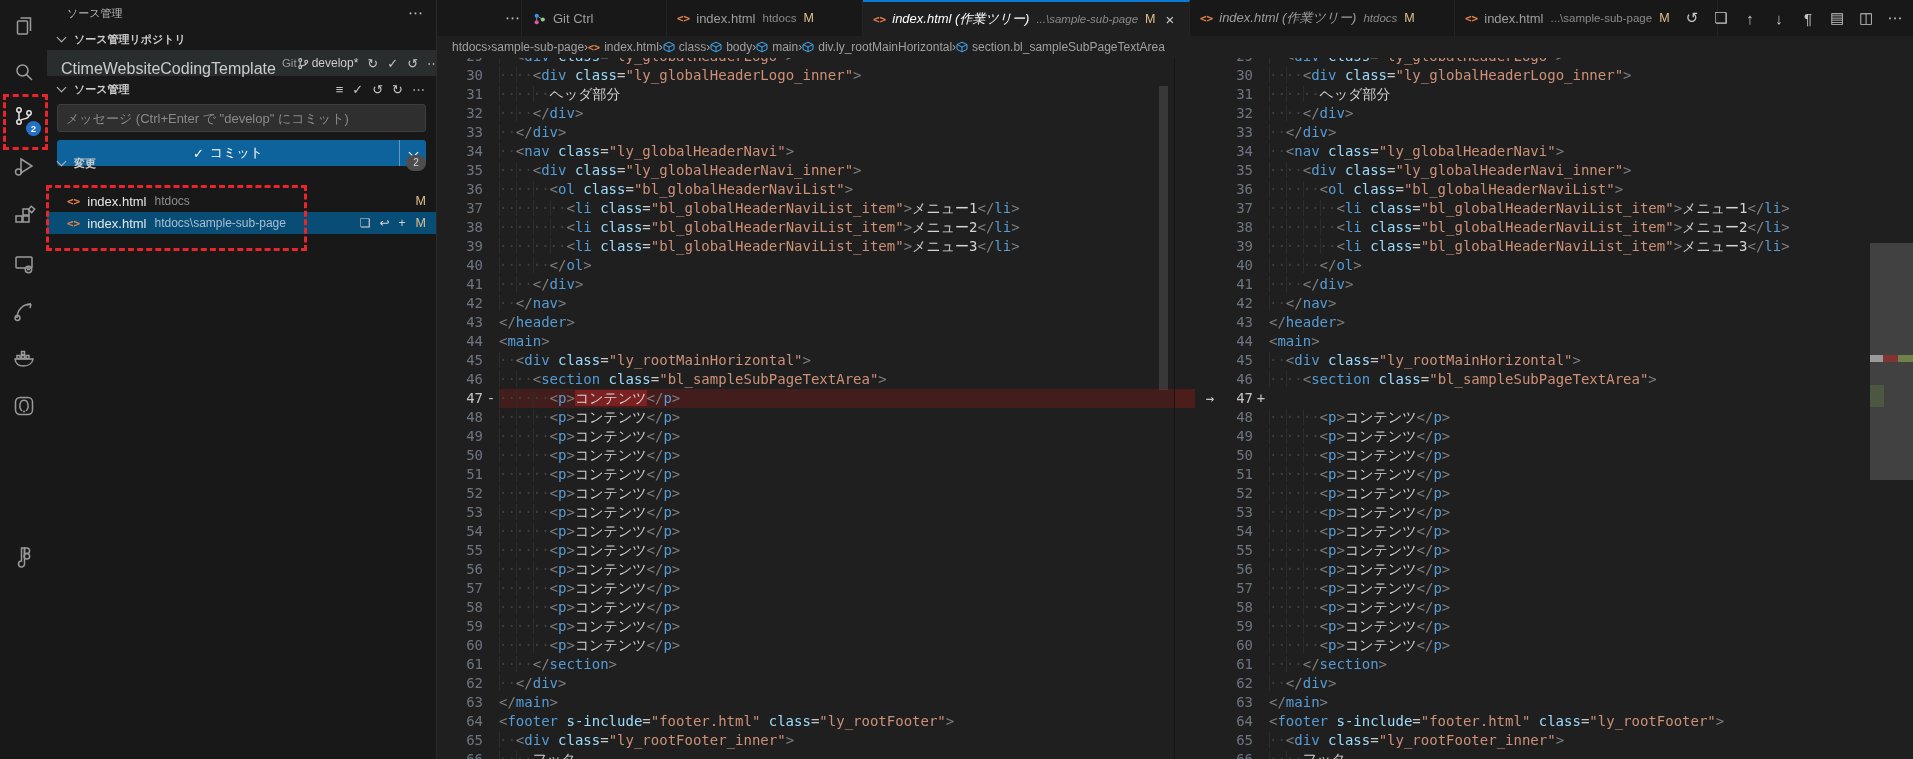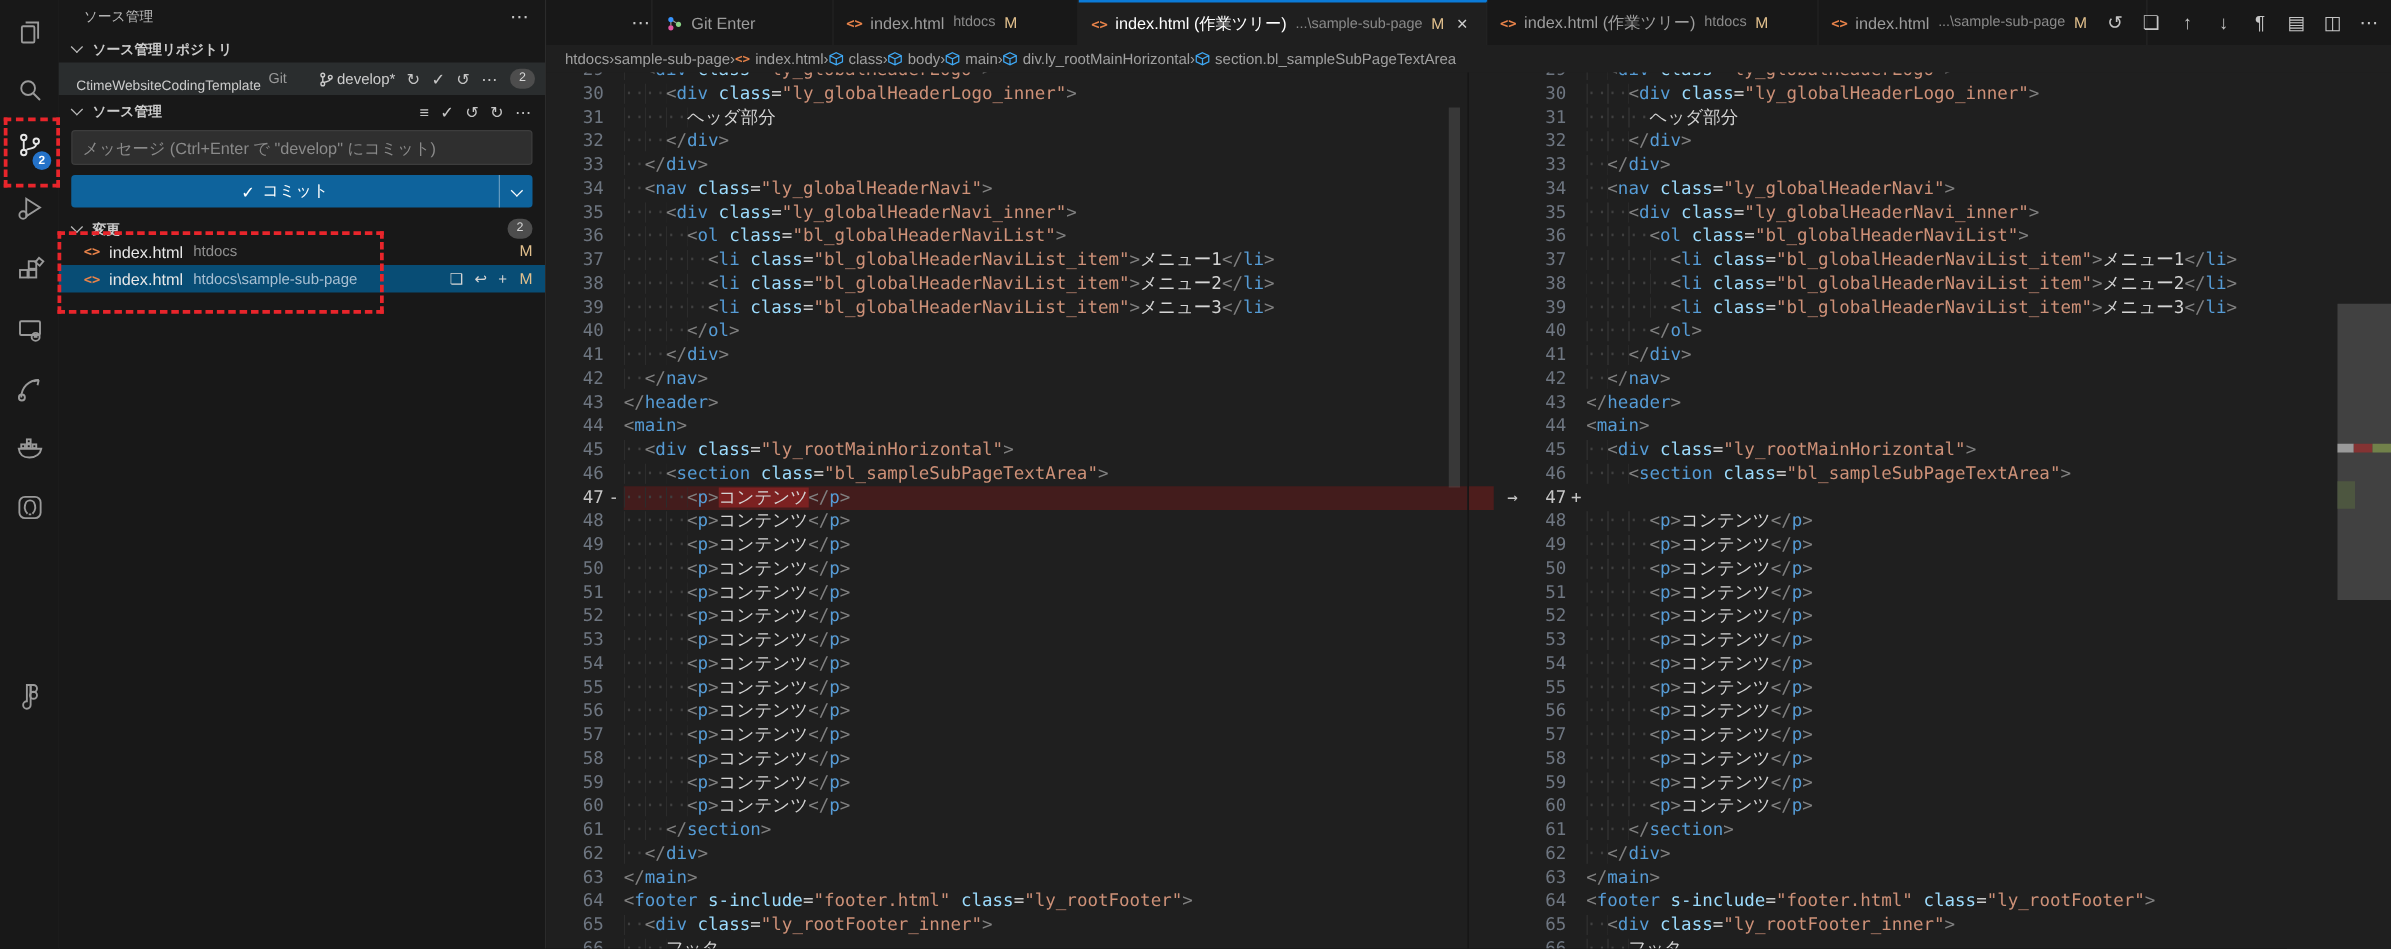--- a/index.html
+++ b/index.html
@@ -18,21 +18,21 @@
   .sb-title .lbl{font-size:11px;color:#bbbbbb;flex:1;}
   .dots{color:#c5c5c5;font-size:15px;cursor:pointer;letter-spacing:1px;}
   .sb-sec{position:absolute;left:0;right:0;height:22px;display:flex;align-items:center;padding:0 10px 0 6px;}
   .sb-sec .lbl{font-size:11px;font-weight:bold;color:#cccccc;flex:1;}
   .chev{width:6px;height:6px;border-left:1.4px solid #bbb;border-bottom:1.4px solid #bbb;
         transform:rotate(-45deg);display:inline-block;margin:0 9px 3px 5px;flex:none;}
   .glyph{color:#c5c5c5;font-size:13px;margin-left:9px;cursor:pointer;}
   .gray-badge{min-width:16px;height:16px;border-radius:9px;background:#4d4d4d;color:#d6d6d6;
     font-size:10px;line-height:16px;text-align:center;padding:0 2px;margin-left:9px;}
   #repo-row{position:absolute;left:0;right:0;top:50px;height:26px;background:#2a2d2e;display:flex;align-items:center;padding:0 8px 0 14px;}
-  #repo-row .rname{color:#cccccc;font-size:11px;margin-top:12px;}
+  #repo-row .rname{color:#cccccc;font-size:16px;margin-top:12px;}
   #repo-row .rtype{color:#9b9b9b;font-size:11.5px;margin-left:6px;flex:1;}
   #repo-row .branch{display:flex;align-items:center;color:#cccccc;font-size:12px;gap:3px;}
   #msg-input{position:absolute;left:10px;right:10px;top:104px;height:26px;background:#2f2f2f;
     border:1px solid #3d3d3d;border-radius:3px;color:#cccccc;font-size:13px;padding:0 8px;outline:none;
     font-family:"Liberation Sans",sans-serif;}
   #msg-input::placeholder{color:#8a8a8a;}
   #commit-btn{position:absolute;left:10px;right:10px;top:140px;height:26px;background:#0e639c;border-radius:3px;
     display:flex;align-items:stretch;color:#ffffff;cursor:pointer;}
   #commit-btn .main{flex:1;display:flex;align-items:center;justify-content:center;gap:6px;font-size:13px;}
   #commit-btn .dd{width:26px;border-left:1px solid rgba(255,255,255,.35);display:flex;align-items:center;justify-content:center;}
@@ -53,21 +53,21 @@
   #main{position:absolute;left:437px;top:0;right:0;bottom:0;}
   #tabbar{position:absolute;left:0;top:0;right:0;height:36px;background:#181818;display:flex;align-items:stretch;}
   #more-tabs{margin-left:68px;align-self:center;}
   .tab{display:flex;align-items:center;padding:0 10px;border-right:1px solid #242424;cursor:pointer;
        color:#9d9d9d;font-size:13px;white-space:nowrap;overflow:hidden;flex:none;background:#181818;}
   .tab:first-of-type{border-left:1px solid #242424;}
   .tab.active{background:#1f1f1f;color:#ffffff;border-top:2px solid #0b7bd8;}
   .tab .tab-icon{color:#e8834a;font-family:"DejaVu Sans Mono",monospace;font-size:11px;font-weight:bold;margin-right:6px;}
   .tab .tab-label{}
   .tab .tab-desc{color:#8a8a8a;font-size:11.5px;margin-left:7px;}
-  .tab.italic .tab-label,.tab.italic .tab-desc{}
+  .tab.italic .tab-label,.tab.italic .tab-desc{font-style:italic;}
   .tab .tab-badge{color:#e2c08d;margin-left:7px;font-size:12.5px;}
   .tab .tab-close{color:#cfcfcf;margin-left:10px;font-size:15px;}
   #tab-acts{position:absolute;right:8px;top:0;height:36px;display:flex;align-items:center;gap:9px;}
   #tab-acts .glyph{font-size:15px;margin:0;width:20px;text-align:center;}
   
   #crumbs{position:absolute;left:0;top:36px;right:0;height:22px;background:#1f1f1f;display:flex;align-items:center;
           padding-left:15px;font-size:12px;color:#a0a0a0;white-space:nowrap;}
   .crumb{display:flex;align-items:center;cursor:pointer;}
   .crumb .ci-html{color:#e8834a;font-family:"DejaVu Sans Mono",monospace;font-size:10px;font-weight:bold;margin-right:4px;}
   .crumb svg{margin-right:4px;}
@@ -228,21 +228,21 @@
     <div id="commit-btn">
       <span class="main">
         <span>✓</span>
         <span>コミット</span>
       </span>
       <span class="dd">
           <span class="chev"></span>
         </span>
     </div>
 
-    <div class="sb-sec" style="top:172px">
+    <div class="sb-sec" style="top:152px">
       <span class="chev"></span>
       <span class="lbl">変更</span>
       <span class="gray-badge">2</span>
     </div>
 
     <div class="file-row" style="top:190px">
       <span class="file-ico">&lt;&gt;</span>
       <span class="file-name">index.html</span>
       <span class="file-path">htdocs</span>
       <span class="m-badge">M</span>
@@ -267,21 +267,21 @@
     <div id="tabbar">
       <span class="dots" id="more-tabs">⋯</span>
 
       <div class="tab" style="width:124px">
         <svg width="15" height="15" viewBox="0 0 16 16" style="margin-right:6px">
           <path d="M5 7v3M6.8 6l3 2" stroke="#9a9a9a" fill="none"></path>
           <circle cx="5" cy="5" r="2.2" fill="#3794ff"></circle>
             <circle cx="5" cy="12" r="2.2" fill="#e056a0"></circle>
             <circle cx="11.5" cy="9" r="2.2" fill="#89d185"></circle>
         </svg>
-        <span class="tab-label">Git Enter</span>
+        <span class="tab-label">Git Ctrl</span>
       </div>
 
       <div class="tab" style="width:175px">
         <span class="tab-icon">&lt;&gt;</span>
         <span class="tab-label">index.html</span>
         <span class="tab-desc">htdocs</span>
         <span class="tab-badge">M</span>
       </div>
 
       <div class="tab active italic" style="width:306px">

